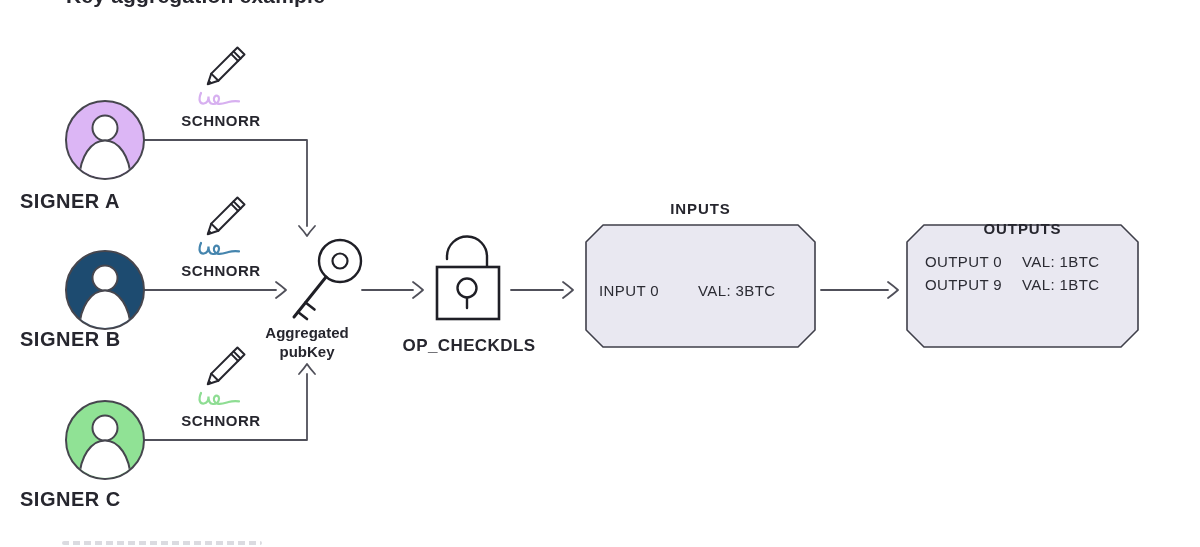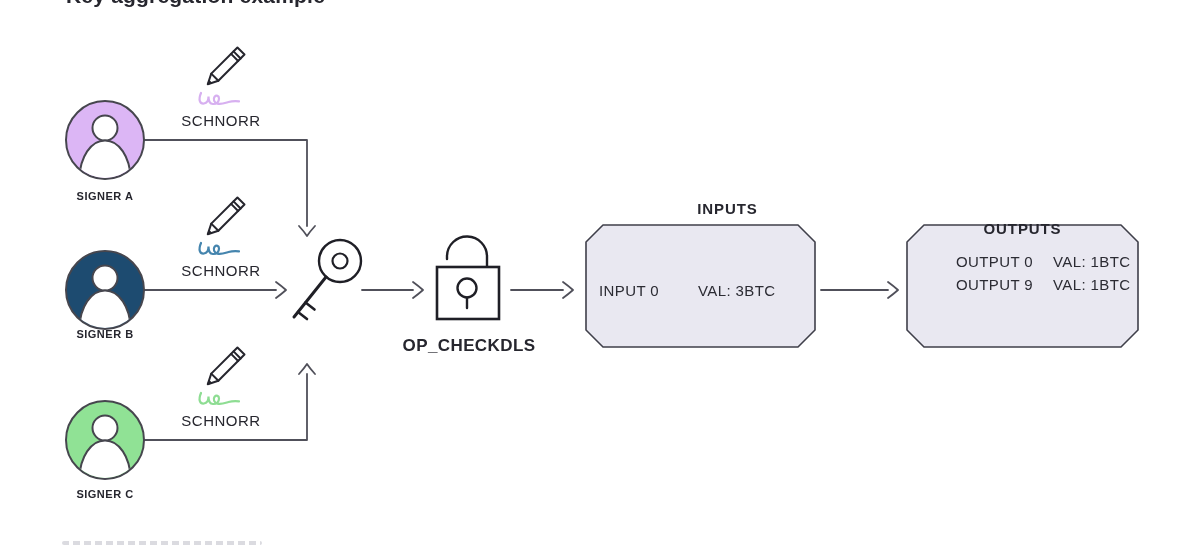--- a/index.html
+++ b/index.html
@@ -9,31 +9,31 @@
     color:#26262e;
   }
   .abs { position:absolute; }
   .page-title {
     position:absolute; left:66px; top:-17px; margin:0;
     font-size:21px; line-height:26px; font-weight:700; letter-spacing:.2px; color:#26262e;
     white-space:nowrap;
   }
   .overlay { position:absolute; left:0; top:0; }
   .lbl { position:absolute; color:#26262e; white-space:nowrap; }
-  .signer-name { width:170px; text-align:center; font-weight:700; font-size:11px; letter-spacing:.5px; }
-  .schnorr { width:130px; text-align:center; font-weight:400; font-size:15px; letter-spacing:.5px; }
+  .signer-name { width:170px; text-align:left; font-weight:700; font-size:20px; letter-spacing:.5px; }
+  .schnorr { width:130px; text-align:center; font-weight:700; font-size:15px; letter-spacing:.5px; }
   .keylabel { left:227px; top:323px; width:160px; text-align:center; font-weight:700; font-size:15px; line-height:19px; }
   .oplabel { left:396px; top:336px; width:146px; text-align:center; font-weight:700; font-size:17px; letter-spacing:.4px; }
   .box-title { position:absolute; top:200px; text-align:center; font-weight:700; font-size:15px; letter-spacing:.9px; }
   .io-text { font-size:15px; letter-spacing:.4px; color:#2b2b33; }
   .inputs-row-name { left:599px; top:282px; }
   .inputs-row-val  { left:698px; top:282px; }
   .outputs-rows { position:absolute; left:925px; top:250px; }
   .outputs-rows .row { display:flex; height:23px; line-height:23px; }
-  .outputs-rows .row .name { width:97px;margin-left:31px; }
+  .outputs-rows .row .name { width:97px; }
   .cropped-frag {
     position:absolute; left:62px; top:541px; width:200px; height:4px; border-radius:2px;
     background:repeating-linear-gradient(90deg,#cfcfd6 0 7px, transparent 7px 11px);
     opacity:.75;
   }
 </style>
 </head>
 <body>
 
 <div class="canvas">
@@ -137,23 +137,27 @@
   <svg class="abs" style="left:196px; top:344px;" width="64" height="64" viewBox="0 0 64 64">
     <g transform="translate(28,24) rotate(45)" stroke="#26262e" stroke-width="2" fill="#ffffff" stroke-linejoin="round" stroke-linecap="round">
       <path d="M-5,-24 H5 V13 L0,23 L-5,13 Z"></path>
       <path d="M-5,13 H5 M-5,-15 H5 M-5,-18.5 H5" fill="none"></path>
       <path d="M-1.8,19.4 L0,23 L1.8,19.4 Z" fill="#26262e" stroke-width="1"></path>
     </g>
     <path transform="translate(2,47)" d="M3,2 C0,9 2,13 6,12.5 C9.5,12 10.5,9 10.5,5.5 C10.5,9 11,12.7 15,13 C19,13.3 21,10.5 21,7.5 C21,4.8 18.3,3.8 16.6,5.8 C15,7.8 15.8,11.5 19.5,12.6 C23,13.6 27,12 30.5,11 C34,10 37.5,10 41,10.3" fill="none" stroke-width="2.2" stroke-linecap="round" stroke="#8edd93"></path>
   </svg>
   <div class="lbl schnorr" style="left:156px; top:412px;">SCHNORR</div>
 
+  <div class="lbl keylabel">
+    <div>Aggregated</div>
+    <div>pubKey</div>
+  </div>
   <div class="lbl oplabel">OP_CHECKDLS</div>
 
-  <div class="box-title" style="left:613px; width:229px;">INPUTS</div>
+  <div class="box-title" style="left:586px; width:229px;">INPUTS</div>
   <div class="lbl io-text inputs-row-name">INPUT 0</div>
   <div class="lbl io-text inputs-row-val">VAL: 3BTC</div>
 
   <div class="box-title" style="left:907px; width:231px;margin-top:20px;">OUTPUTS</div>
   <div class="outputs-rows">
     <div class="row io-text">
       <span class="name">OUTPUT 0</span>
       <span class="val">VAL: 1BTC</span>
     </div>
     <div class="row io-text">

